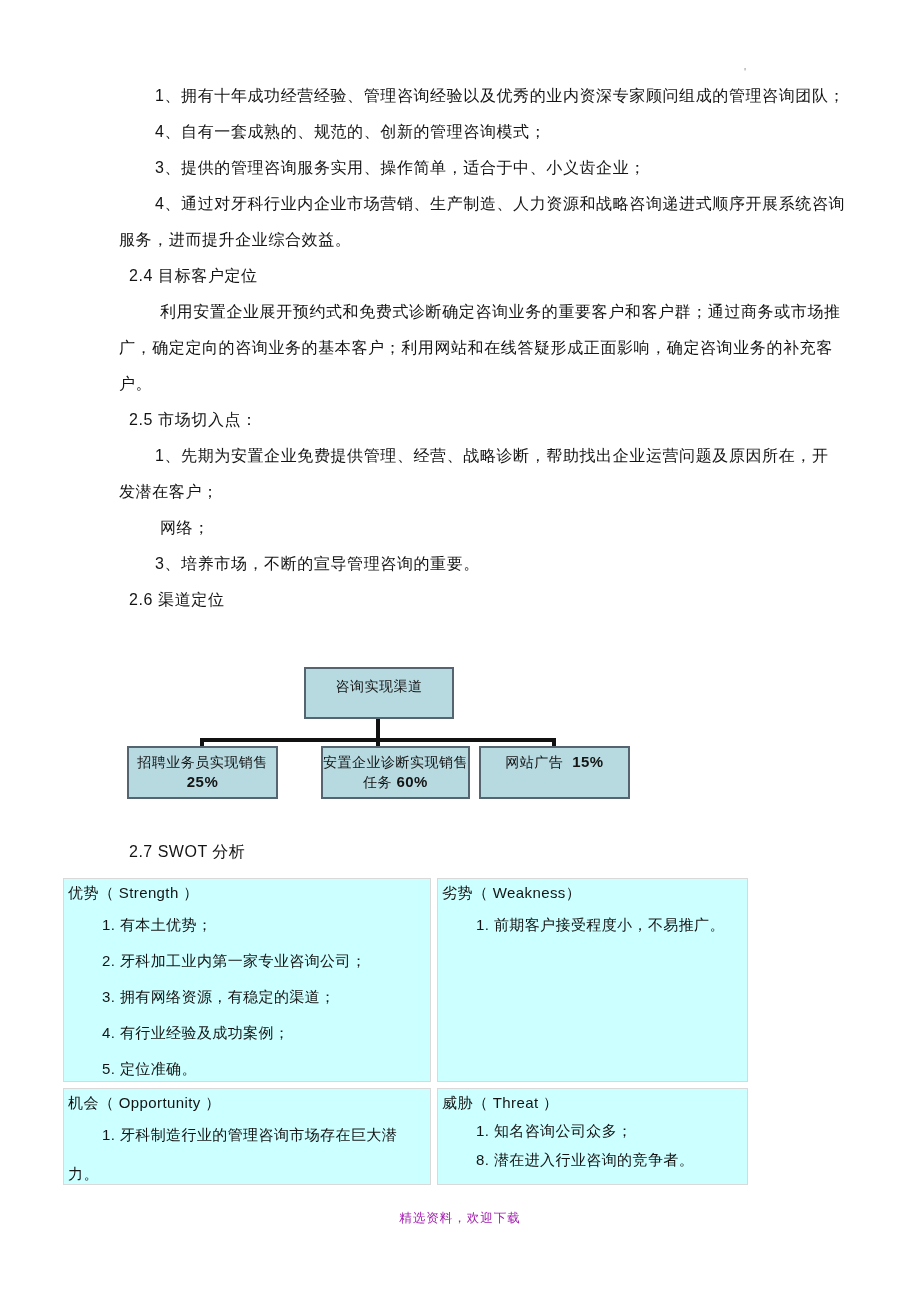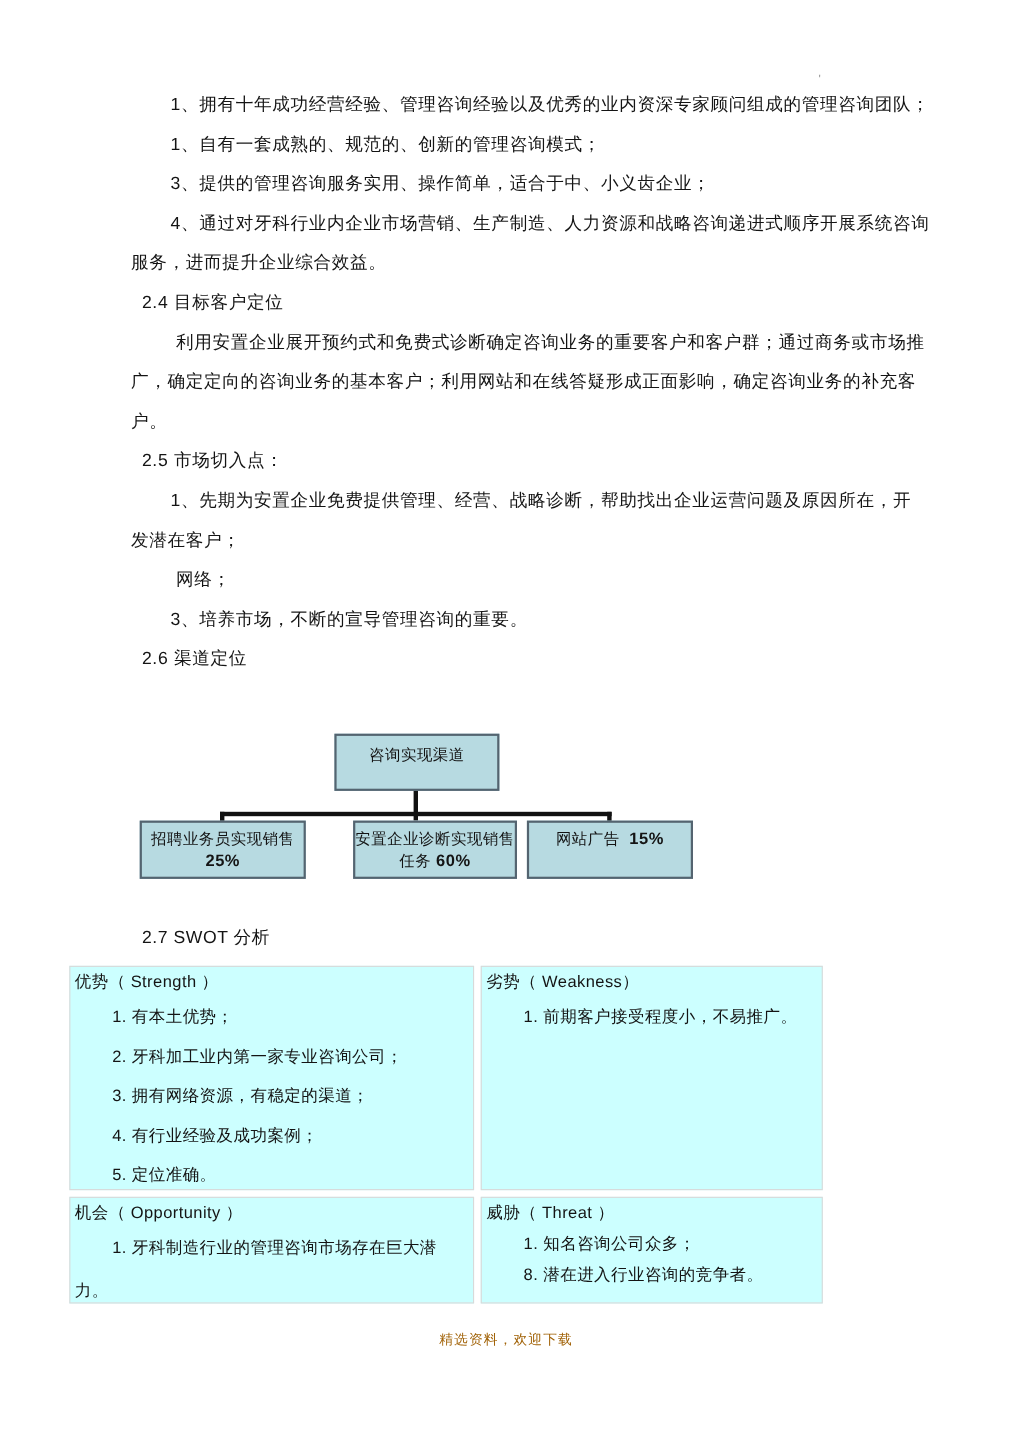--- a/index.html
+++ b/index.html
@@ -38,34 +38,34 @@
   }
   .swot-header { line-height:18px; white-space:nowrap; }
   .swot-item { margin:19px 0 0 34px; line-height:17px; white-space:nowrap; }
   .swot-item.first { margin-top:14px; }
   .swot-item.tight { margin-top:12px; }
   .swot-item.tight.first { margin-top:10px; }
   .swot-cont { margin:22px 0 0 0; line-height:17px; white-space:nowrap; }
   
   .footer {
     position:absolute; left:0; top:1210px; width:100%; text-align:center;
-    font-size:12.5px; letter-spacing:1px; color:#a16207;
+    font-size:12.5px; letter-spacing:1px; color:#a21caf;
   }
   .stray { position:absolute; left:744px; top:66px; font-size:11px; color:#909090; }
 </style>
 </head>
 <body>
 
 <div class="page">
 
   <span class="stray">'</span>
 
   <div class="textblock">
     <div class="line ind-num">1、拥有十年成功经营经验、管理咨询经验以及优秀的业内资深专家顾问组成的管理咨询团队；</div>
-    <div class="line ind-num">1、自有一套成熟的、规范的、创新的管理咨询模式；</div>
+    <div class="line ind-num">4、自有一套成熟的、规范的、创新的管理咨询模式；</div>
     <div class="line ind-num">3、提供的管理咨询服务实用、操作简单，适合于中、小义齿企业；</div>
     <div class="line ind-num">4、通过对牙科行业内企业市场营销、生产制造、人力资源和战略咨询递进式顺序开展系统咨询</div>
     <div class="line ind-cont">服务，进而提升企业综合效益。</div>
     <div class="line ind-head">2.4 目标客户定位</div>
     <div class="line ind-para">利用安置企业展开预约式和免费式诊断确定咨询业务的重要客户和客户群；通过商务或市场推</div>
     <div class="line ind-cont">广，确定定向的咨询业务的基本客户；利用网站和在线答疑形成正面影响，确定咨询业务的补充客</div>
     <div class="line ind-cont">户。</div>
     <div class="line ind-head">2.5  市场切入点：</div>
     <div class="line ind-num">1、先期为安置企业免费提供管理、经营、战略诊断，帮助找出企业运营问题及原因所在，开</div>
     <div class="line ind-cont">发潜在客户；</div>

